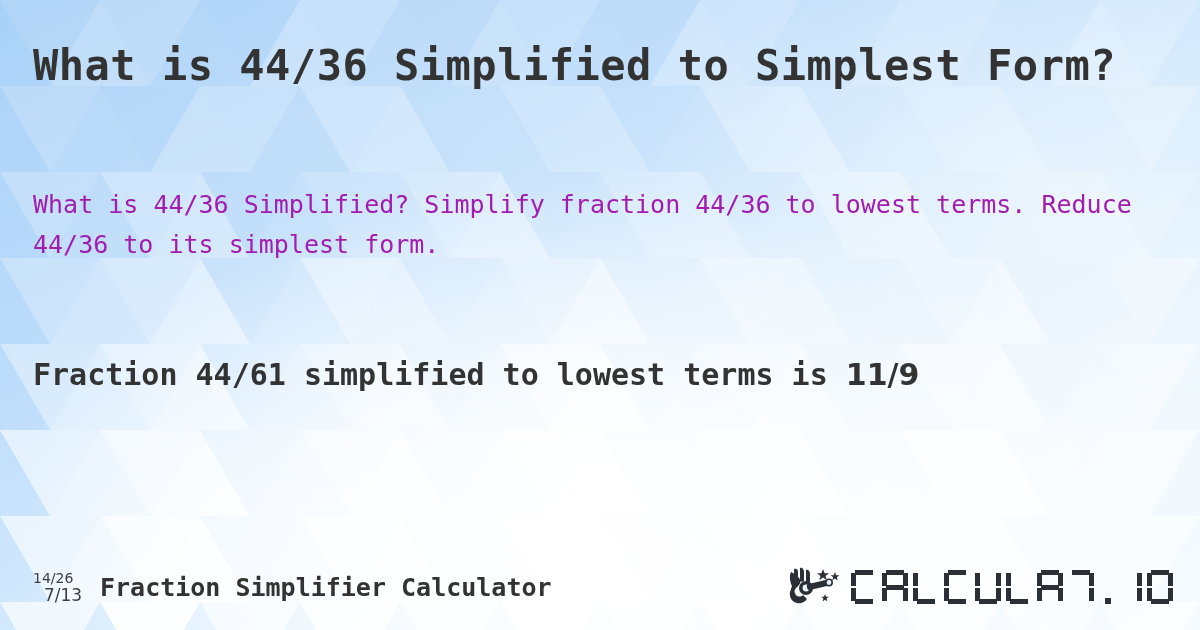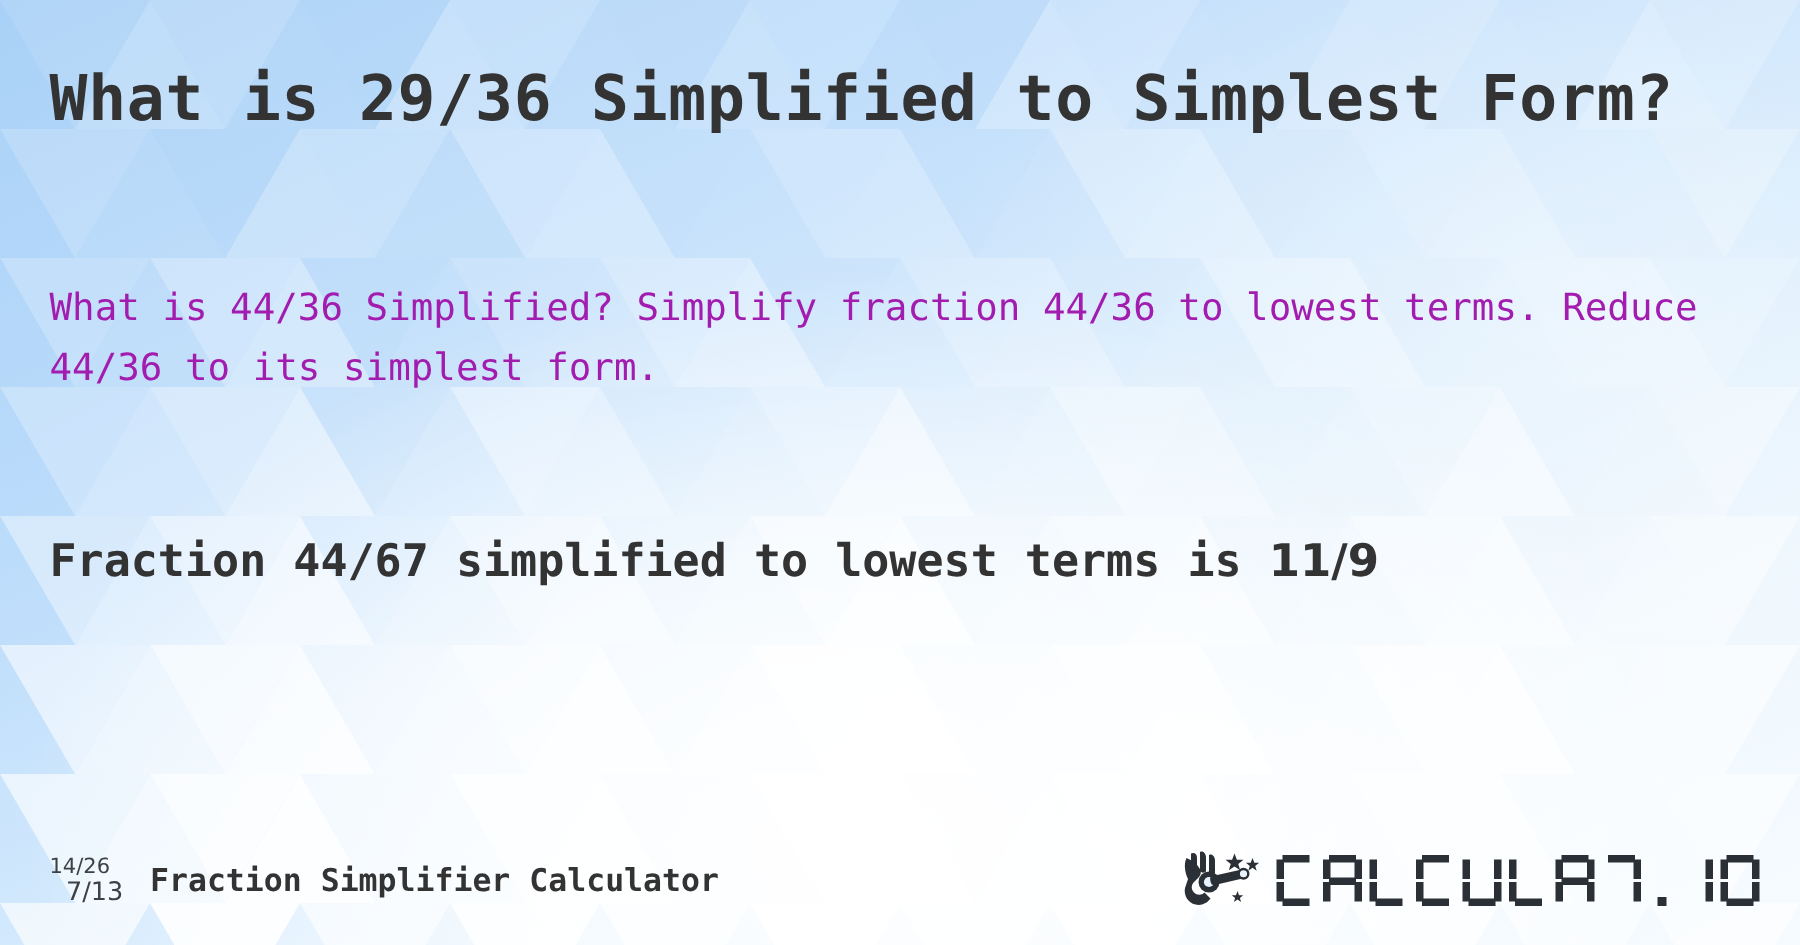--- a/index.html
+++ b/index.html
@@ -129,21 +129,21 @@
     margin-bottom: 2px;
   }
   .frac-icon .frac-bottom {
     font-size: 17px;
     font-weight: normal;
     margin-left: 11px;
   }
 
   .footer-title {
     font-family: "DejaVu Sans Mono", "Liberation Mono", monospace;
-    font-size: 21px;
+    font-size: 25px;
     font-weight: bold;
     color: #333333;
     letter-spacing: 0px;
     white-space: nowrap;
   }
 
   .brand {
     display: flex;
     align-items: center;
     gap: 8px;
@@ -377,26 +377,26 @@
         <polygon points="800,602 900,602 850,688" opacity="0.58"></polygon>
         <polygon points="900,602 1000,602 950,688" opacity="0.78"></polygon>
         <polygon points="1000,602 1100,602 1050,688" opacity="0.50"></polygon>
         <polygon points="1100,602 1200,602 1150,688" opacity="0.58"></polygon>
       </g>
     </svg>
   </div>
 
   <div class="content">
 
-    <h1 class="page-title">What is 29/36 Simplified to Simplest Form?</h1>
+    <h1 class="page-title">What is 44/36 Simplified to Simplest Form?</h1>
 
     <p class="page-subtitle">What is 44/36 Simplified? Simplify fraction 44/36 to lowest terms. Reduce 44/36 to its simplest form.</p>
 
     <p class="answer-block">
-      <span>Fraction 44/67 simplified to lowest terms is</span>
+      <span>Fraction 44/61 simplified to lowest terms is</span>
       <span class="answer-value">11/9</span>
     </p>
   </div>
 
   <div class="footer">
 
     <div class="footer-left">
 
       <div class="frac-icon">
         <span class="frac-top">14/26</span>

